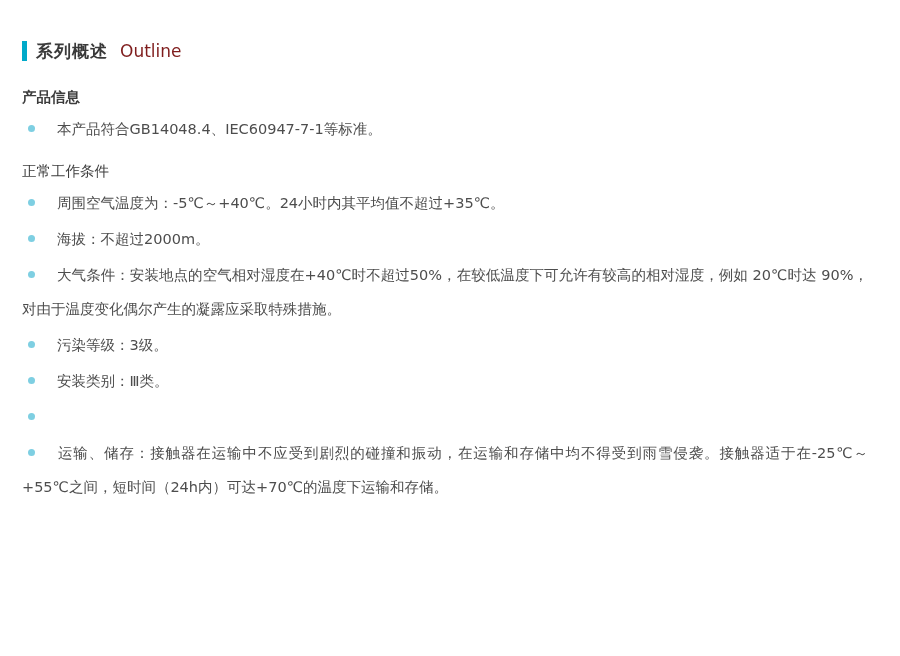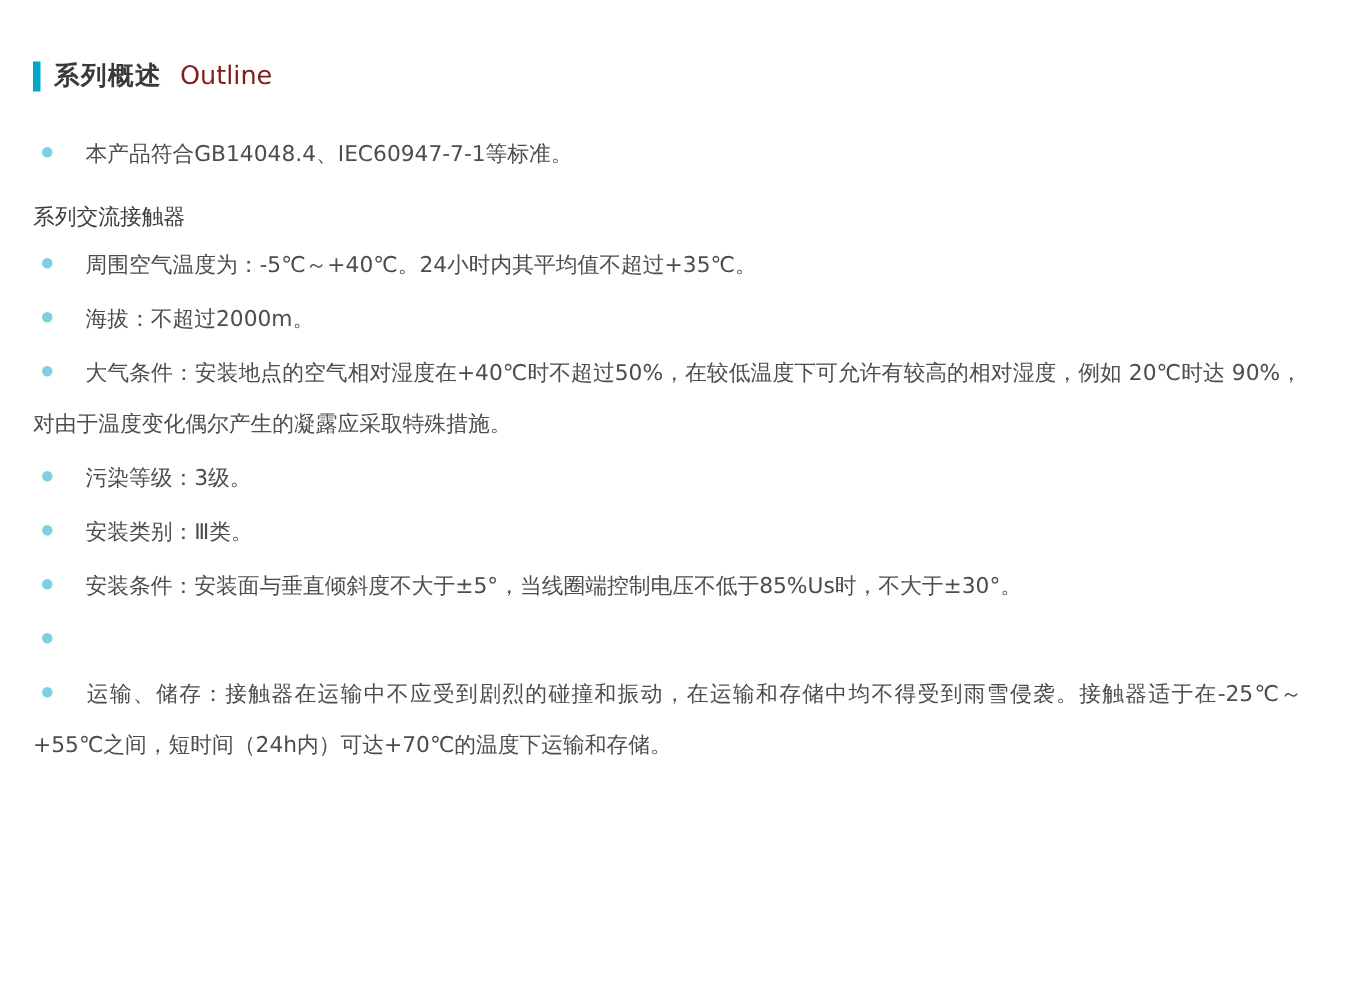--- a/index.html
+++ b/index.html
@@ -42,31 +42,31 @@
 <body>
 
 <div class="page">
 
   <div class="hdr">
     <span class="accent-bar"></span>
     <span class="title-cn">系列概述</span>
     <span class="title-en">Outline</span>
   </div>
 
+  <div class="sec-heading bold">产品信息</div>
 
   <div class="items">
     <div class="item"><span class="dot"></span><span>本产品符合GB14048.4、IEC60947-7-1等标准。</span></div>
   </div>
 
-  <div class="sec-heading spaced">系列交流接触器</div>
+  <div class="sec-heading spaced">正常工作条件</div>
 
   <div class="items">
     <div class="item"><span class="dot"></span><span>周围空气温度为：-5℃～+40℃。24小时内其平均值不超过+35℃。</span></div>
     <div class="item"><span class="dot"></span><span>海拔：不超过2000m。</span></div>
     <div class="item"><span class="dot"></span><span>大气条件：安装地点的空气相对湿度在+40℃时不超过50%，在较低温度下可允许有较高的相对湿度，例如 20℃时达 90%，对由于温度变化偶尔产生的凝露应采取特殊措施。</span></div>
     <div class="item"><span class="dot"></span><span>污染等级：3级。</span></div>
     <div class="item"><span class="dot"></span><span>安装类别：Ⅲ类。</span></div>
-    <div class="item"><span class="dot"></span><span>安装条件：安装面与垂直倾斜度不大于±5°，当线圈端控制电压不低于85%Us时，不大于±30°。</span></div>
     <div class="item"><span class="dot"></span></div>
     <div class="item"><span class="dot"></span><span>运输、储存：接触器在运输中不应受到剧烈的碰撞和振动，在运输和存储中均不得受到雨雪侵袭。接触器适于在-25℃～+55℃之间，短时间（24h内）可达+70℃的温度下运输和存储。</span></div>
   </div>
 
 </div>
 
 </body></html>

